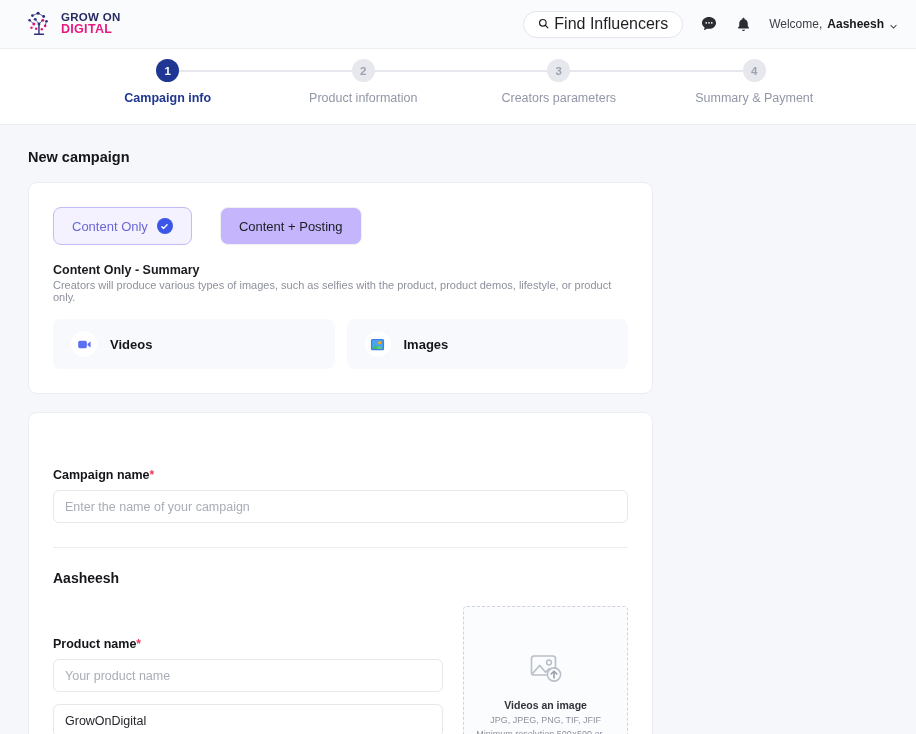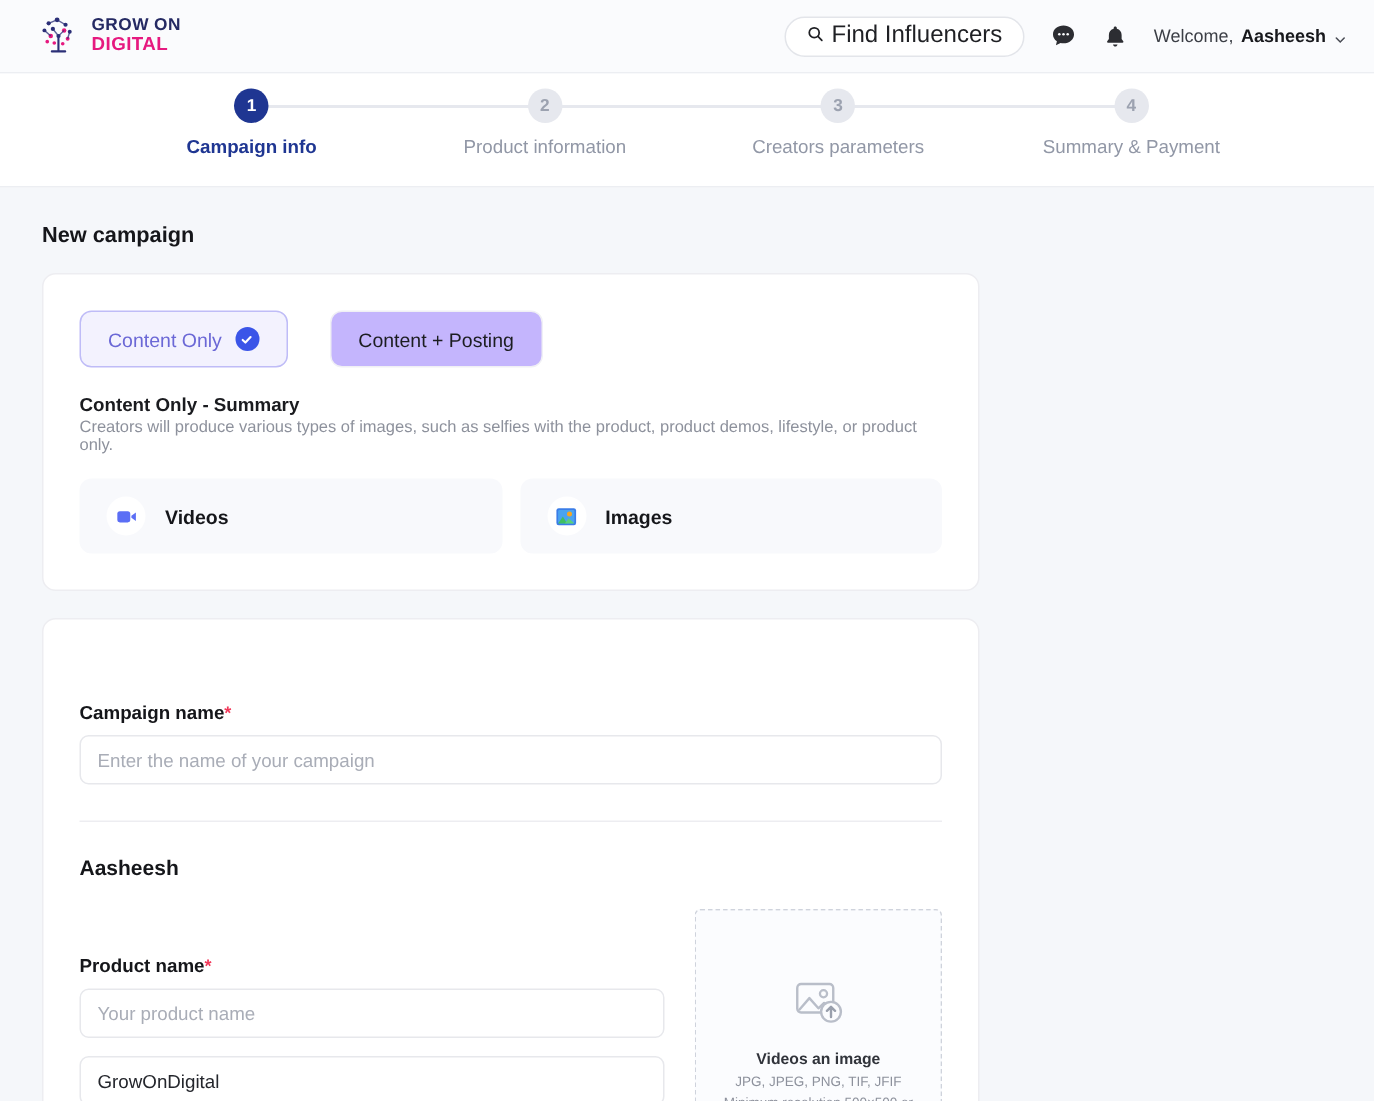--- a/index.html
+++ b/index.html
@@ -159,21 +159,21 @@
     width: 166px; height: 200px;
     border: 1.5px dashed #cfd3dc; border-radius: 4px;
     background: #fbfcfe;
     display: flex; flex-direction: column;
     align-items: center; justify-content: flex-start;
     padding-top: 46px;
     cursor: pointer;
   }
   .upload-title { font-size: 10.5px; font-weight: bold; color: #31343b; margin-top: 10px; }
   .upload-sub {
-    font-size: 9px; color: #8d919c; text-align: center;
+    font-size: 9px; color: #8d919c; text-align: left;
     line-height: 1.45; margin-top: 3px; padding: 0 12px;
   }
 </style>
 </head>
 <body>
 
 <div class="header">
 
   <div class="brand">
     <span class="brand-mark">

